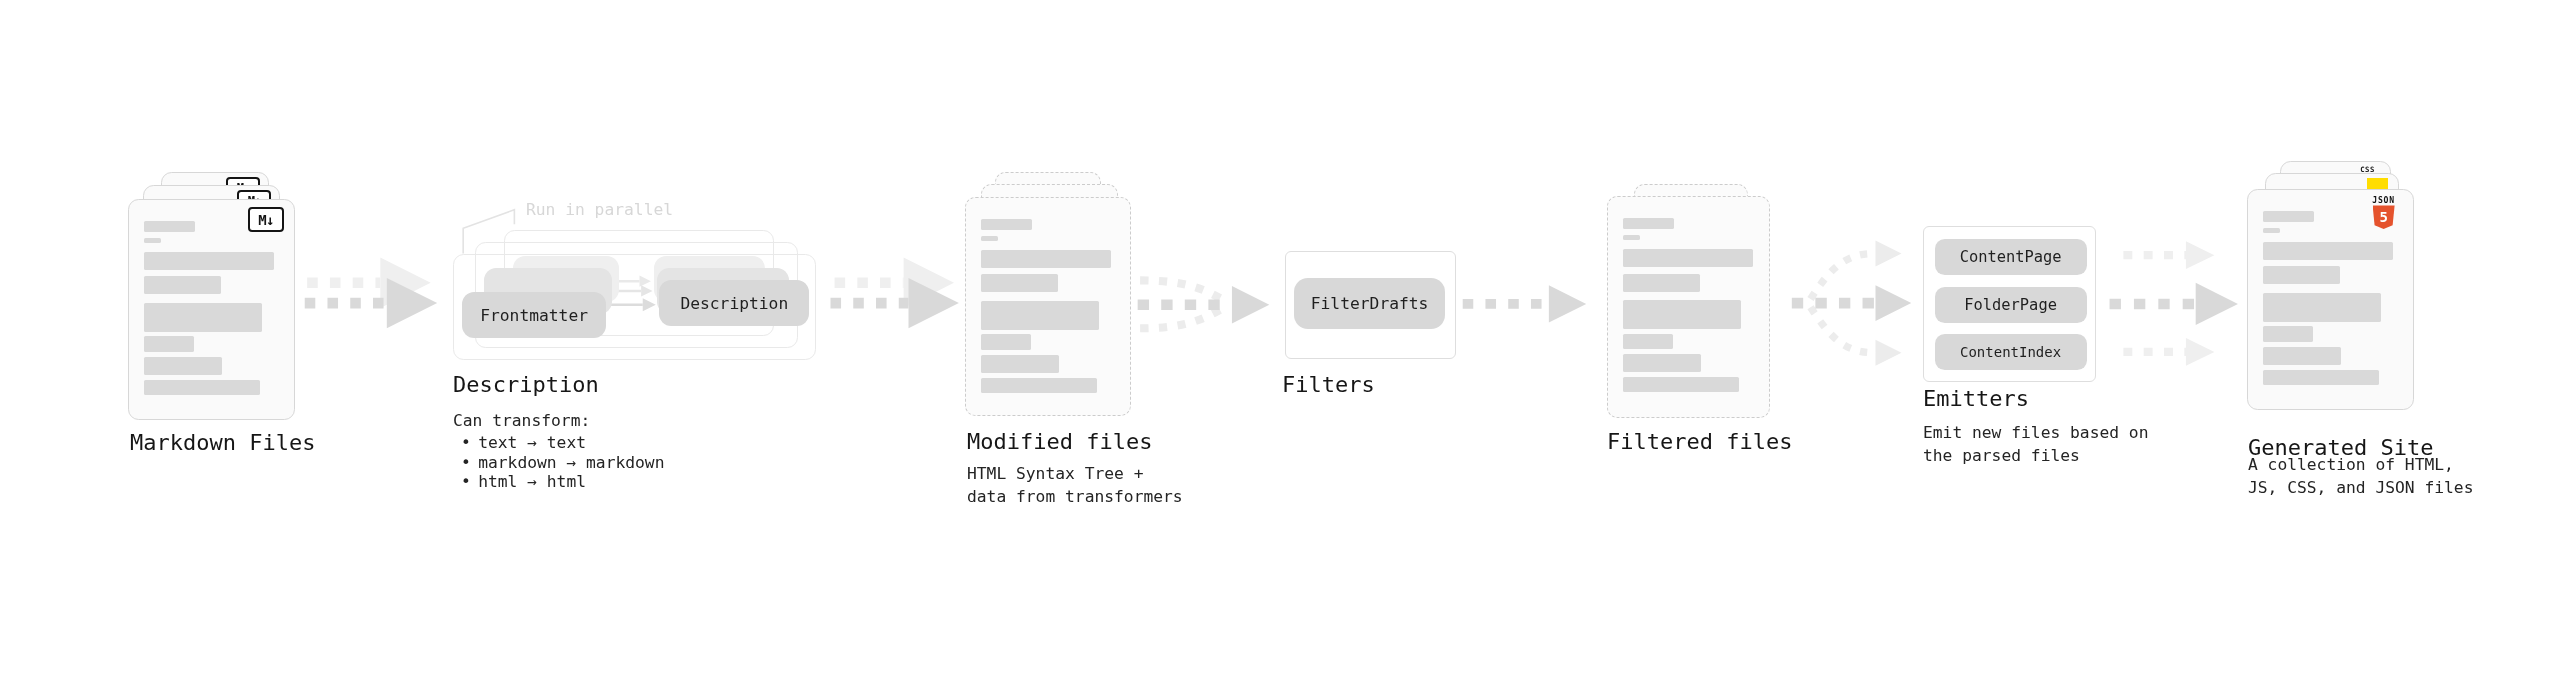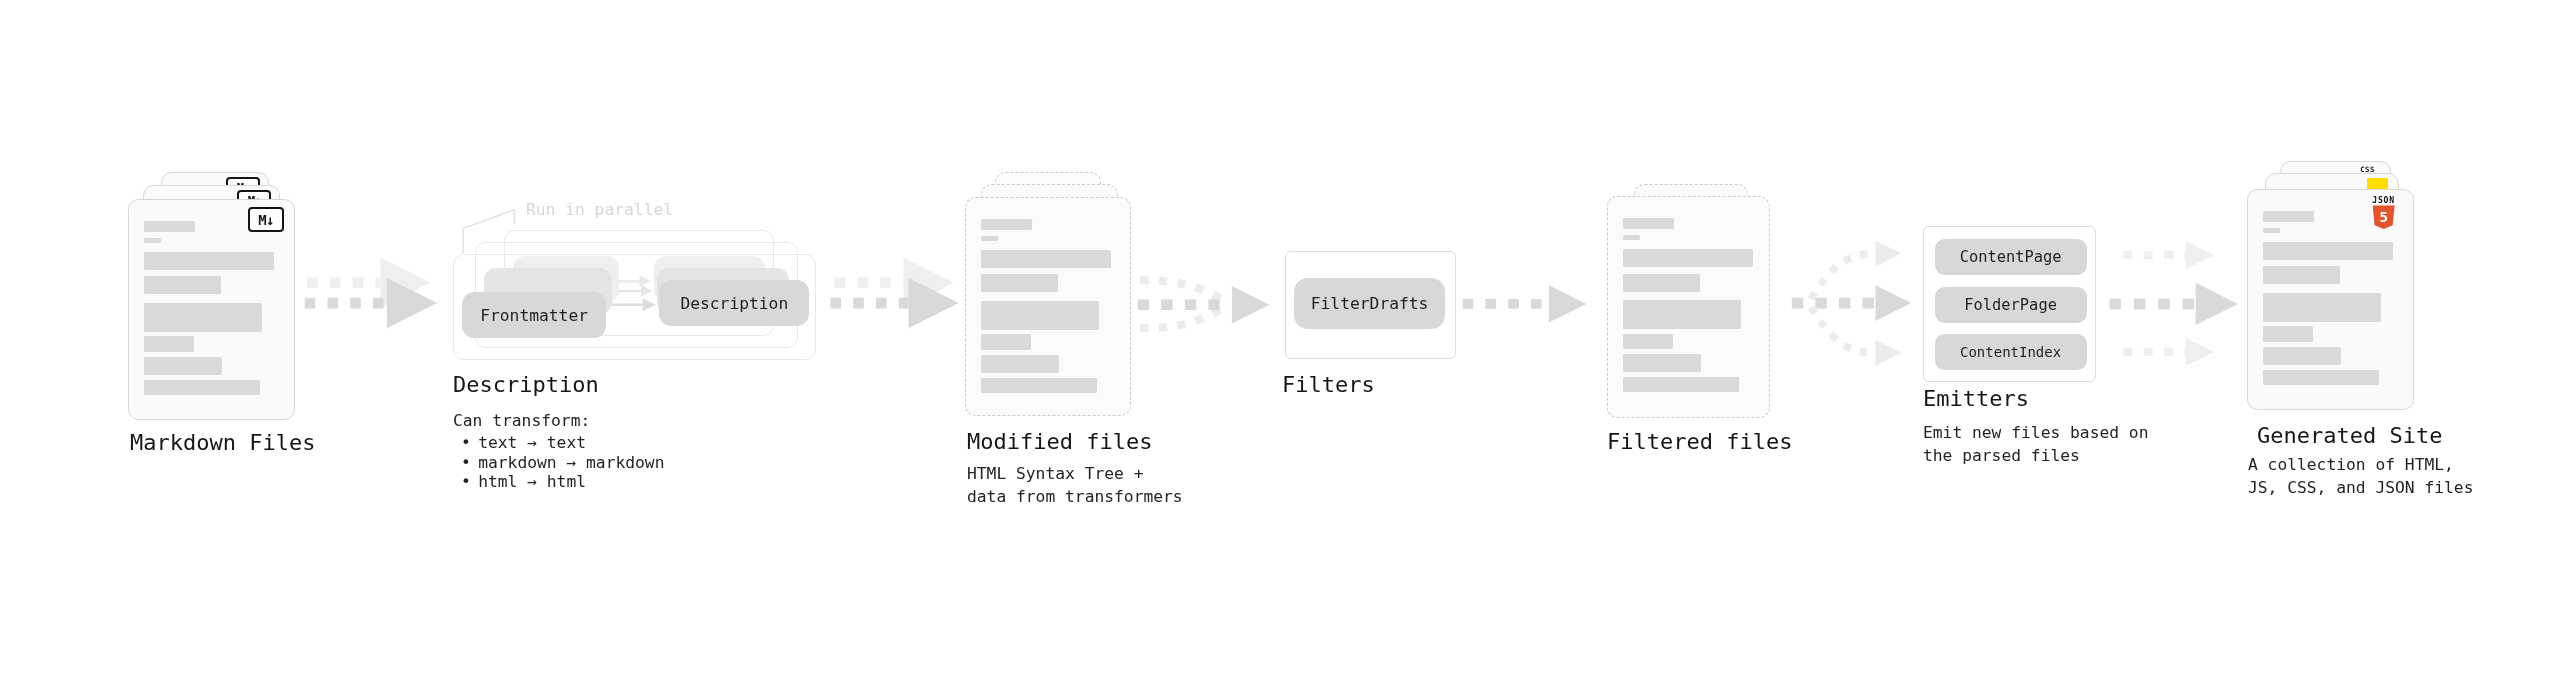--- a/index.html
+++ b/index.html
@@ -249,20 +249,20 @@
     <div class="bar" style="width: 51px; height: 10.6px; margin-bottom: 6.5px;"></div>
         <div class="bar" style="width: 17px; height: 4.9px; margin-bottom: 9px;"></div>
         <div class="bar" style="width: 130px; height: 18px; margin-bottom: 6.5px;"></div>
         <div class="bar" style="width: 77px; height: 18px; margin-bottom: 8.1px;"></div>
         <div class="bar" style="width: 118px; height: 29px; margin-bottom: 4.9px;"></div>
         <div class="bar" style="width: 50px; height: 15.4px; margin-bottom: 4.9px;"></div>
         <div class="bar" style="width: 78px; height: 18px; margin-bottom: 4.9px;"></div>
         <div class="bar" style="width: 116px; height: 15.4px; margin-bottom: 0px;"></div>
       </div>
   </div>
-  <div class="heading" style="left:2248px;top:424px;margin-left:9px;">Generated Site</div>
+  <div class="heading" style="left:2248px;top:436px;">Generated Site</div>
   <div class="caption" style="left:2248px;top:453px;">
     <span class="cline">A collection of HTML,</span>
     <span class="cline">JS, CSS, and JSON files</span>
   </div>
 
 </div>
 
 
 </body></html>

